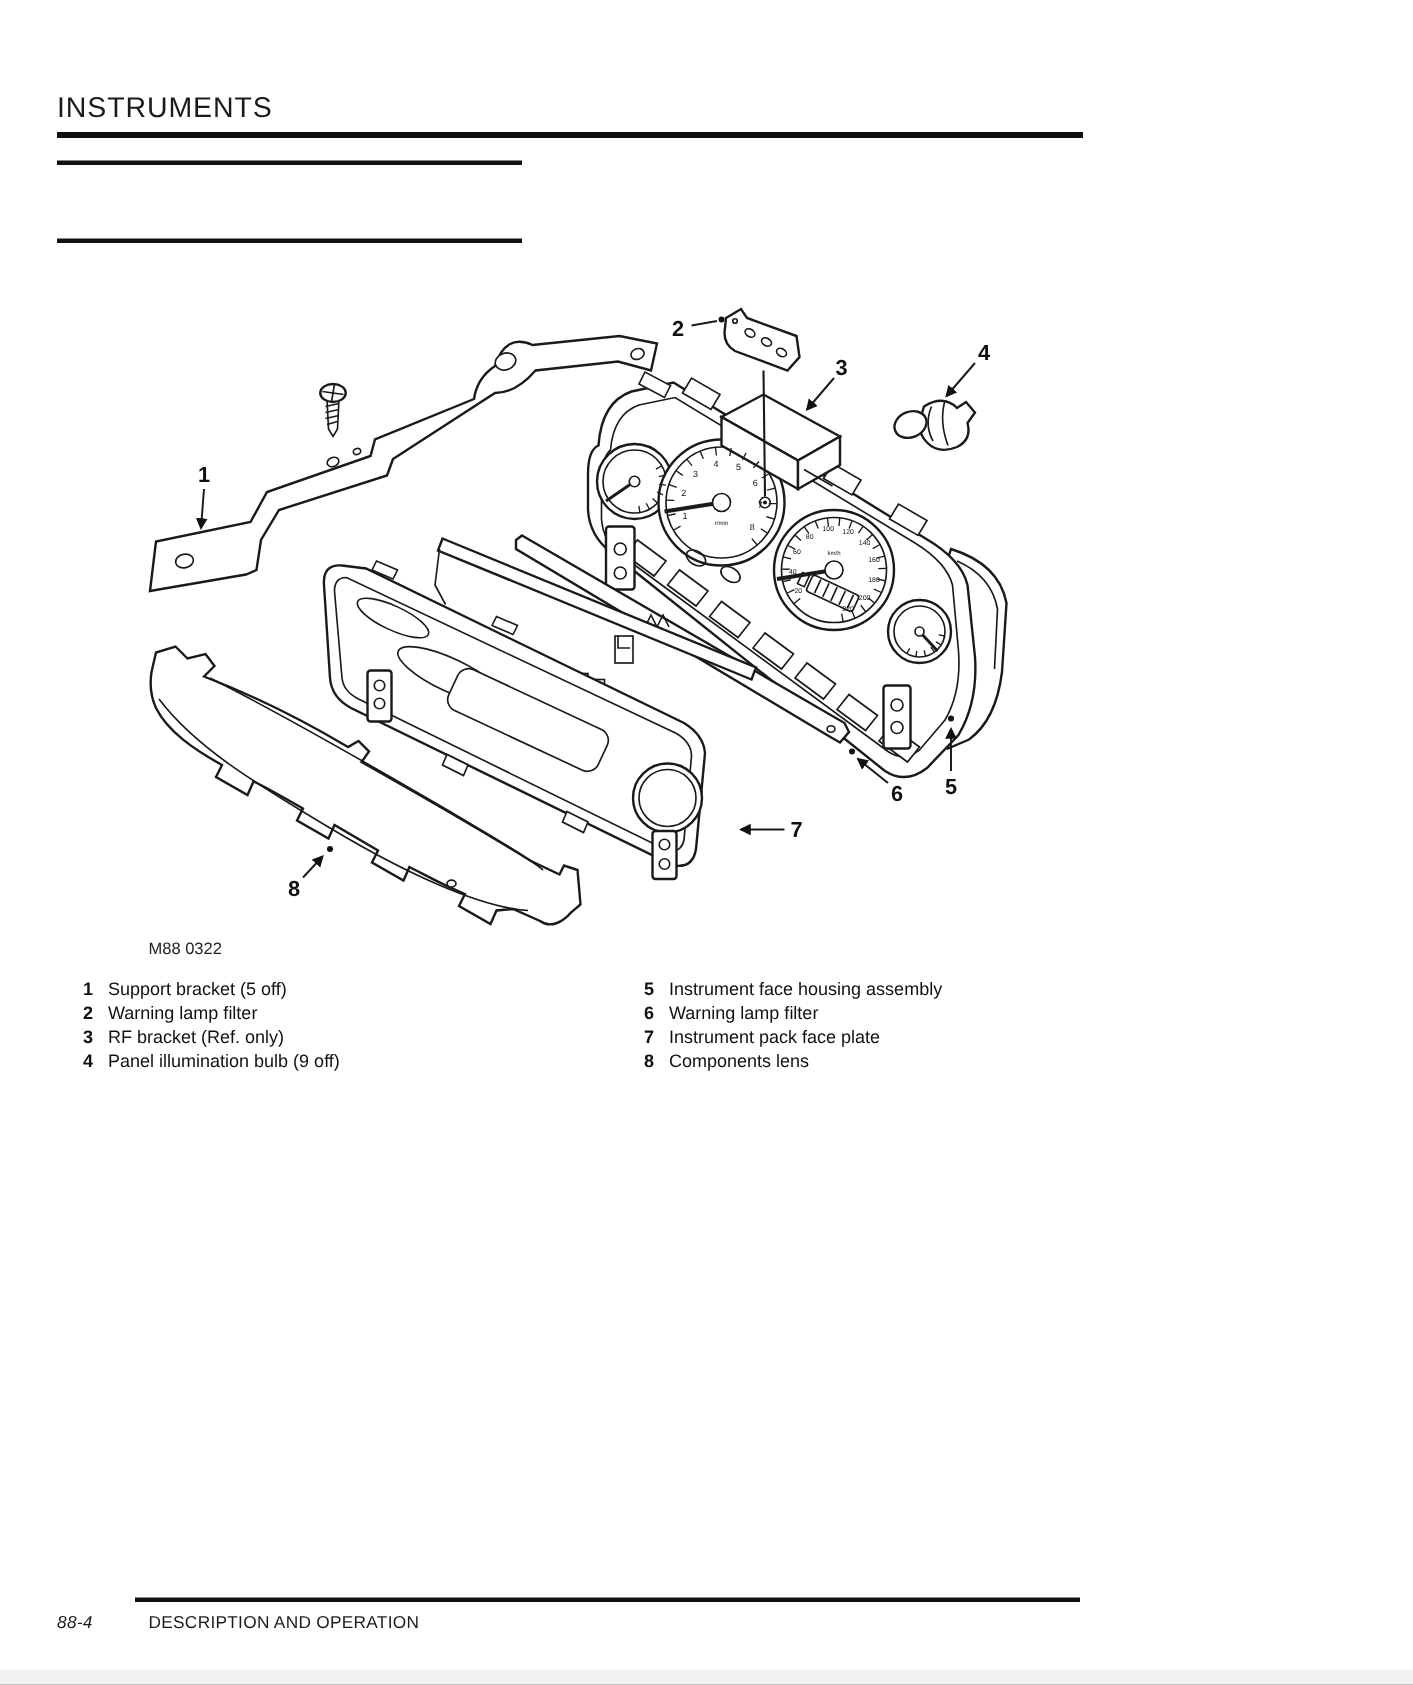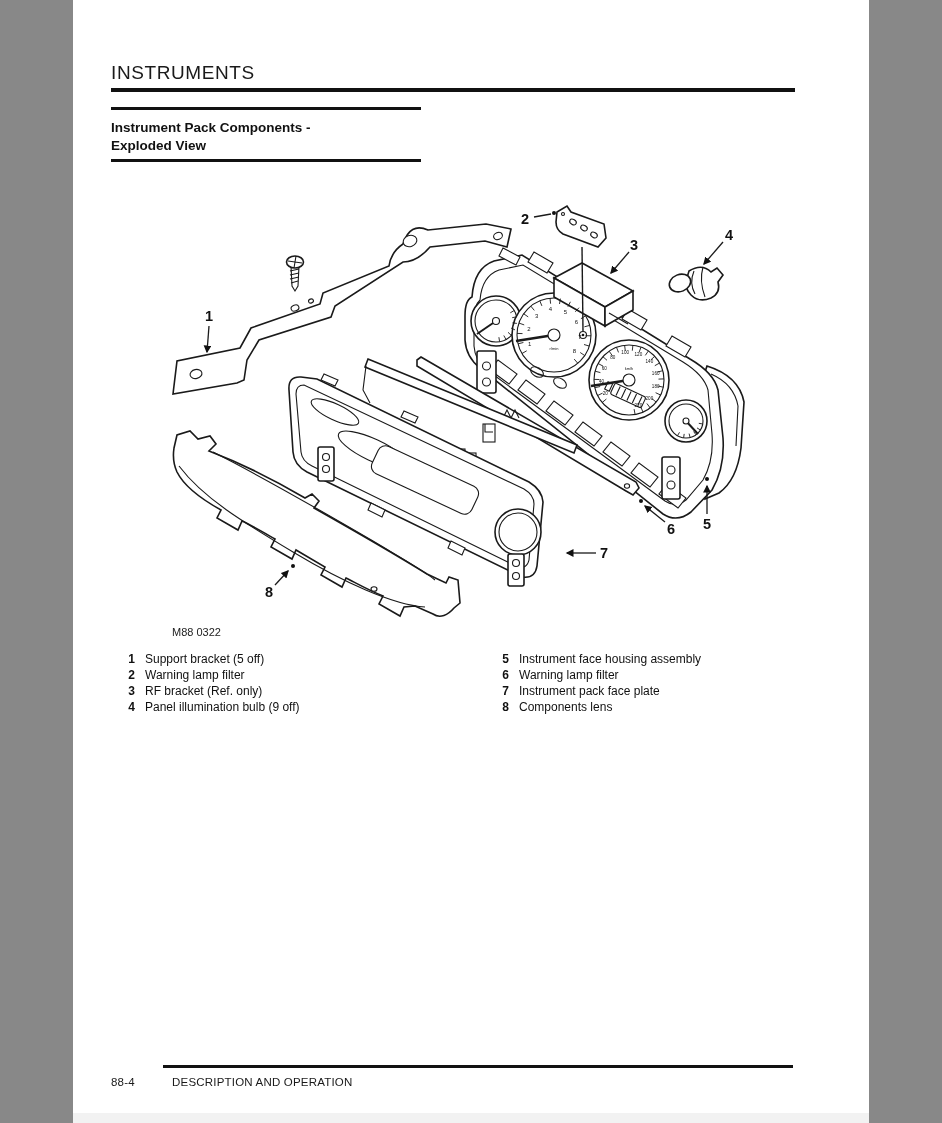--- a/index.html
+++ b/index.html
@@ -1,16 +1,16 @@
 <!DOCTYPE html>
 <html><head>
 <meta charset="utf-8">
 <style>
   html,body{margin:0;padding:0;background:#888;}
-  .page{position:relative;width:796px;height:1123px;background:#ffffff;
+  .page{position:relative;width:942px;height:1123px;background:#ffffff;
         font-family:"Liberation Sans",sans-serif;color:#111;overflow:hidden;margin:0 auto;}
   .abs{position:absolute;}
   .h-title{font-size:19px;letter-spacing:.6px;color:#1a1a1a;font-weight:400;}
   .rule{background:#111;}
   .sec-title{font-size:13.5px;font-weight:bold;line-height:18px;color:#111;}
   .plist{position:absolute;font-size:12px;line-height:16px;color:#111;}
   .prow{display:flex;height:16px;}
   .pnum{display:inline-block;width:24px;text-align:right;font-weight:bold;padding-right:10px;flex:none;}
   .pdesc{white-space:nowrap;}
   .footer-txt{font-size:11.5px;color:#1a1a1a;letter-spacing:.2px;}
@@ -25,24 +25,20 @@
 </style>
 </head>
 <body>
 
 <div class="page">
 
   <div class="abs h-title" style="left:38px;top:62px;">INSTRUMENTS</div>
   <div class="abs rule" style="left:38px;top:88px;width:684px;height:3.5px;"></div>
 
   <div class="abs rule" style="left:38px;top:107px;width:310px;height:2.5px;"></div>
-  <div class="abs sec-title" style="left:38px;top:119px;">
-    <div>Instrument Pack Components -</div>
-    <div>Exploded View</div>
-  </div>
   <div class="abs rule" style="left:38px;top:159px;width:310px;height:2.5px;"></div>
 
   <svg id="diagram" class="abs" style="left:60px;top:195px;" width="660" height="455" viewBox="60 195 660 455">
     <defs>
       <marker id="arr" markerWidth="8" markerHeight="8" refX="5" refY="3" orient="auto">
         <path d="M0,0 L6,3 L0,6 Z" fill="#111"></path>
       </marker>
     </defs>
 
     <g>
@@ -261,16 +257,16 @@
         <span class="pnum">7</span>
         <span class="pdesc">Instrument pack face plate</span>
       </div>
     <div class="prow">
         <span class="pnum">8</span>
         <span class="pdesc">Components lens</span>
       </div>
   </div>
 
   <div class="abs rule" style="left:90px;top:1065px;width:630px;height:3px;"></div>
-  <div class="abs footer-txt" style="left:38px;top:1076px;">88-4</div>
+  <div class="abs footer-txt" style="left:38px;top:1076px;font-style:italic;">88-4</div>
   <div class="abs footer-txt" style="left:99px;top:1076px;">DESCRIPTION AND OPERATION</div>
   <div class="abs bottom-band" style="left:0;top:1113px;width:942px;height:10px;"></div>
 </div>
 
 </body></html>

